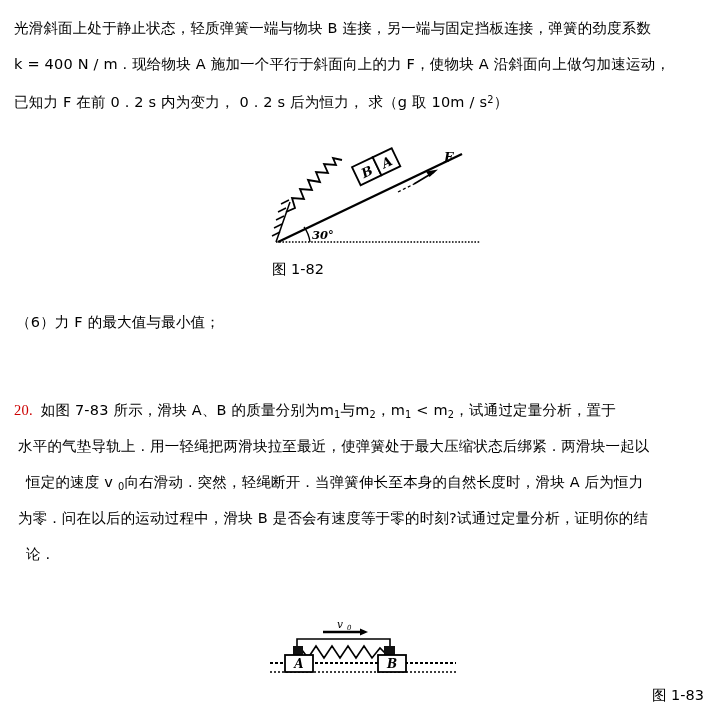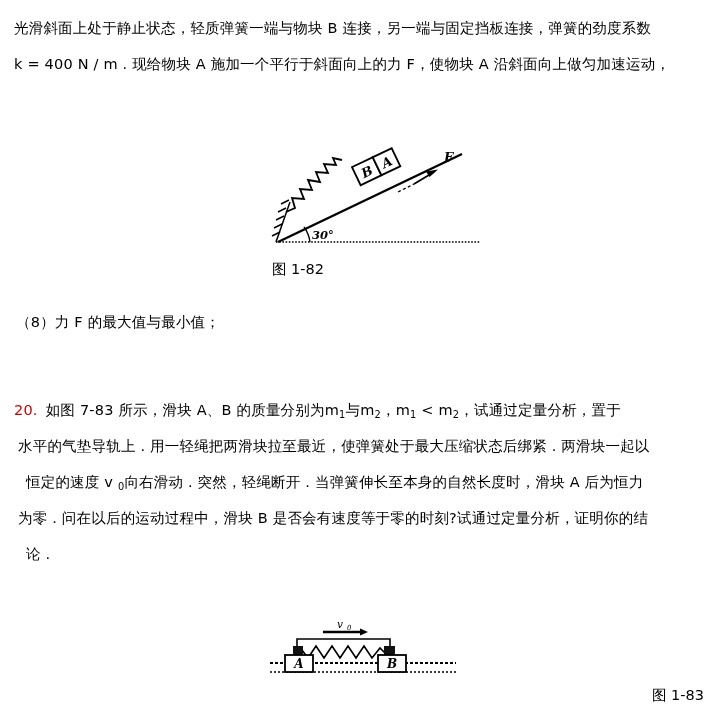--- a/index.html
+++ b/index.html
@@ -38,20 +38,21 @@
     vertical-align: -0.28em;
   }
   sup {
     font-size: 0.68em;
     vertical-align: 0.42em;
   }
   .sp2 { display: inline-block; width: 8px; }
 
   .qnum {
     color: #cc0000;
+    font-family: Liberation Serif, serif;
   }
 
   
   .caption {
     position: absolute;
     font-size: 14.5px;
     text-align: center;
     white-space: nowrap;
   }
 
@@ -62,20 +63,23 @@
   .figure svg { display: block; }
 </style>
 </head>
 <body>
 
 <div class="page">
 
   <div class="para" style="left:14px; top:-4px;">
     <div class="line">光滑斜面上处于静止状态，轻质弹簧一端与物块 B 连接，另一端与固定挡板连接，弹簧的劲度系数</div>
     <div class="line">k = 400 N / m . 现给物块 A 施加一个平行于斜面向上的力 F，使物块 A 沿斜面向上做匀加速运动，</div>
+    <div class="line">
+      <span>已知力 F 在前 0 . 2 s 内为变力， 0 . 2 s 后为恒力， 求（g 取 10m / s</span><sup>2</sup><span>）</span>
+    </div>
   </div>
 
   <div class="figure" style="left:262px; top:132px; width:220px; height:108px;">
     <svg width="220" height="108" viewBox="0 0 220 108">
 
       <line x1="14" y1="96" x2="218" y2="96" stroke="#000" stroke-width="1.6" stroke-dasharray="1.6 1.6"></line>
 
       <line x1="16" y1="96" x2="200" y2="8" stroke="#000" stroke-width="2.4"></line>
 
       <g stroke="#000" stroke-width="1.5" fill="none">
@@ -107,21 +111,21 @@
       <text x="182" y="16" font-family="'DejaVu Serif','Liberation Serif',serif" font-size="13" font-style="italic" font-weight="bold">F</text>
 
       <path d="M 48 96 A 32 32 0 0 0 42 81" fill="none" stroke="#000" stroke-width="1.3"></path>
       <text x="50" y="93" font-family="'DejaVu Serif','Liberation Serif',serif" font-size="11.5" font-weight="bold" font-style="italic">30°</text>
     </svg>
   </div>
 
   <div class="caption" style="left:0; top:246px; width:596px;">图 1-82</div>
 
   <div class="para" style="left:16px; top:290px;">
-    <div class="line">（8）力 F 的最大值与最小值；</div>
+    <div class="line">（6）力 F 的最大值与最小值；</div>
   </div>
 
   <div class="para" style="left:14px; top:378px;">
     <div class="line">
       <span class="qnum">20.</span><span class="sp2"></span><span>如图 7-83 所示，滑块 A、B 的质量分别为m</span><sub>1</sub><span>与m</span><sub>2</sub><span>，m</span><sub>1</sub><span> &lt; m</span><sub>2</sub><span>，试通过定量分析，置于</span>
     </div>
     <div class="line" style="margin-left:4px;">
       <span>水平的气垫导轨上 . 用一轻绳把两滑块拉至最近，使弹簧处于最大压缩状态后绑紧 . 两滑块一起以</span>
     </div>
     <div class="line" style="margin-left:12px;">

